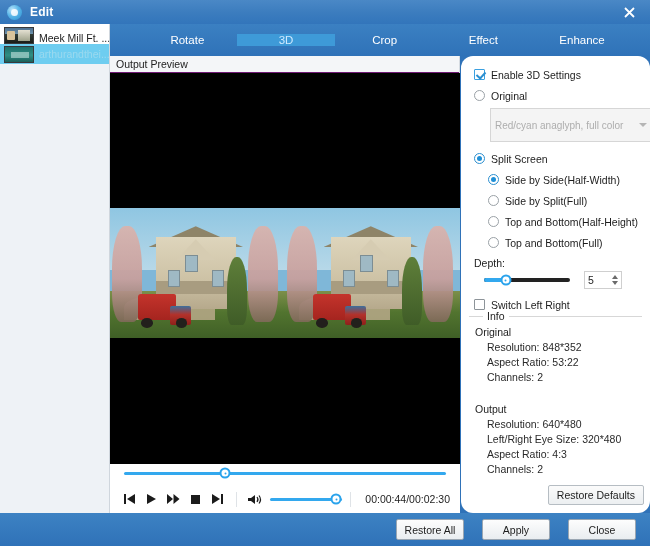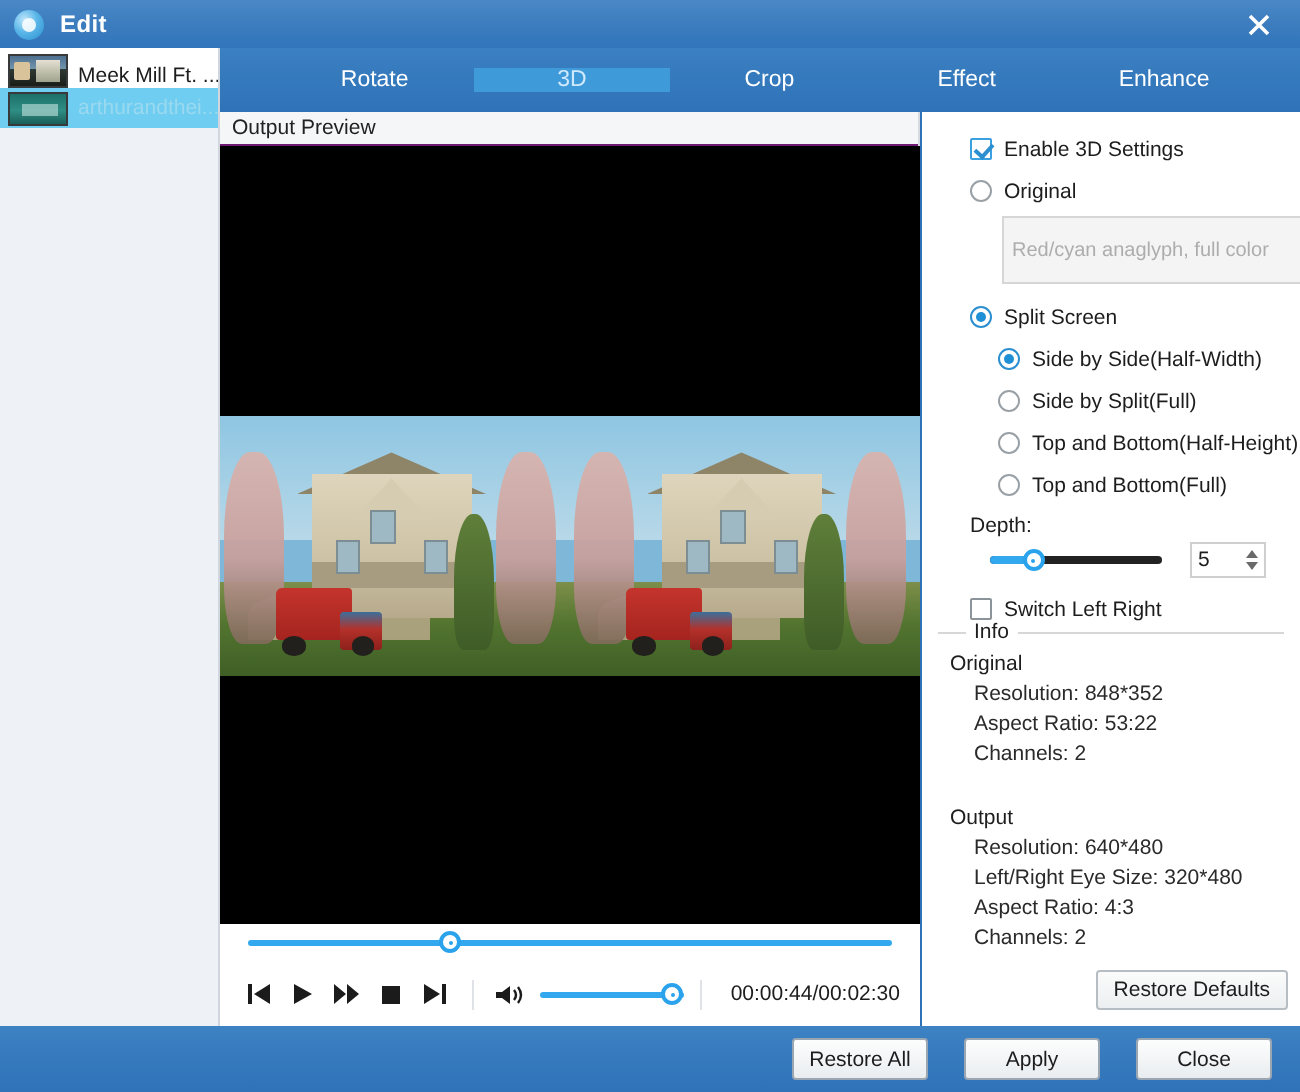--- a/index.html
+++ b/index.html
@@ -189,21 +189,21 @@
   .eye .wheel {
     position: absolute; bottom: 0; width: 22%; height: 26%;
     background: #22201c; border-radius: 50%;
   }
   .eye .wl { left: 6%; }
   .eye .wr { right: 6%; }
 
   
   #transport {
     position: absolute; left: 0; bottom: 0; width: 350px; height: 36px;
-    background: #ffffff; border-top: 3px solid #84cc16;
+    background: #ffffff; border-top: 5px solid #84cc16;
   }
   #seek-row {
     position: absolute; left: 0; top: -18px; width: 350px; height: 18px;
     background: #ffffff; display: flex; align-items: center;
   }
   #seek-track {
     position: relative; margin-left: 14px; width: 322px; height: 3px;
     background: #33a8ee; border-radius: 2px;
   }
   #seek-handle {
@@ -243,21 +243,21 @@
     width: 2px; height: 2px; border-radius: 50%; background: #2aa3ec;
   }
   #time-text {
     margin-left: auto; margin-right: 10px; font-size: 10.5px; color: #1d1d1d;
     white-space: nowrap;
   }
 
   
   #settings {
     position: absolute; left: 461px; top: 56px; width: 189px; height: 457px;
-    background: #ffffff; padding: 10px 8px 0 24px;
+    background: #ffffff; padding: 10px 8px 0 13px; border-radius: 12px;
   }
   .row { display: flex; align-items: center; min-height: 17px; margin-bottom: 4px; }
   .row.indent1 { padding-left: 14px; }
   .lbl { font-size: 10.5px; color: #1d1d1d; white-space: nowrap; }
 
   .chk {
     width: 11px; height: 11px; border: 1px solid #8d9499; background: #ffffff;
     margin-right: 6px; flex: 0 0 auto; position: relative; border-radius: 1px;
   }
   .chk.checked { background: #ffffff; border-color: #3aa0e0; }

